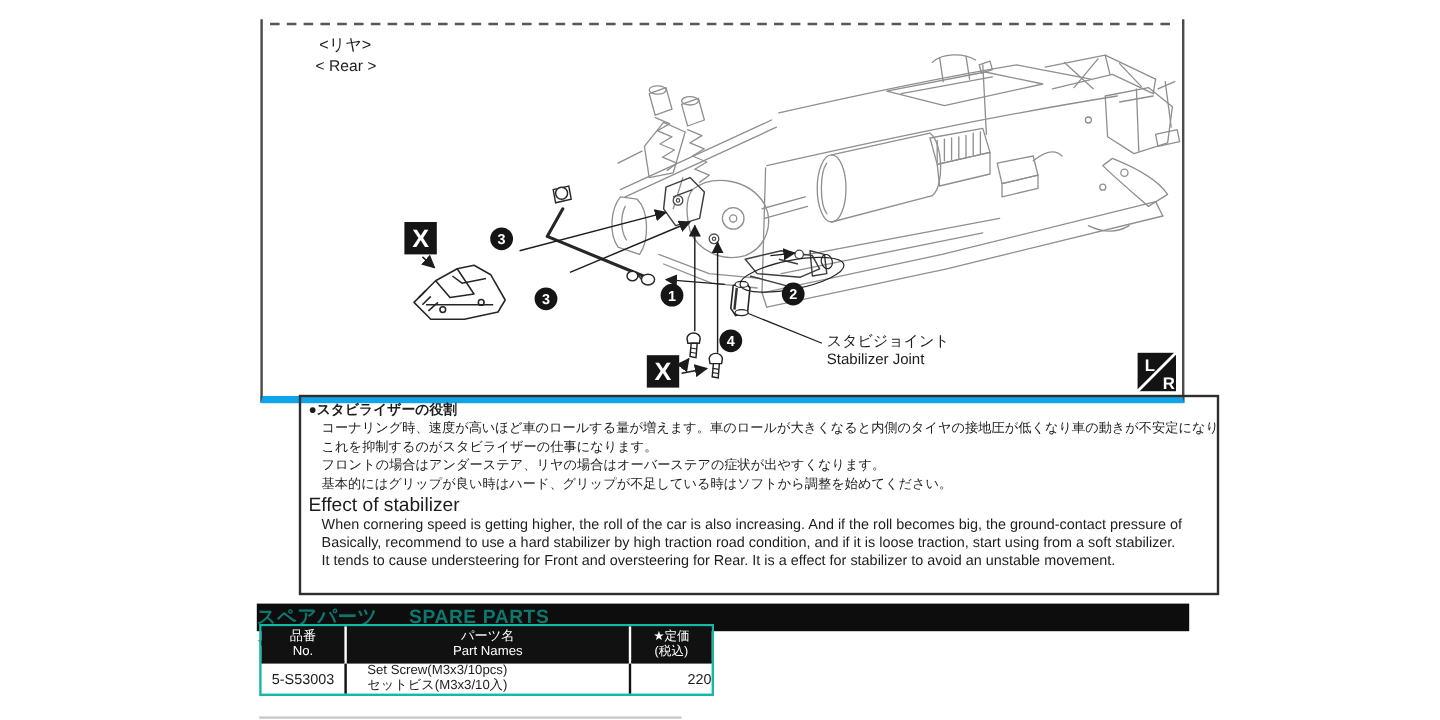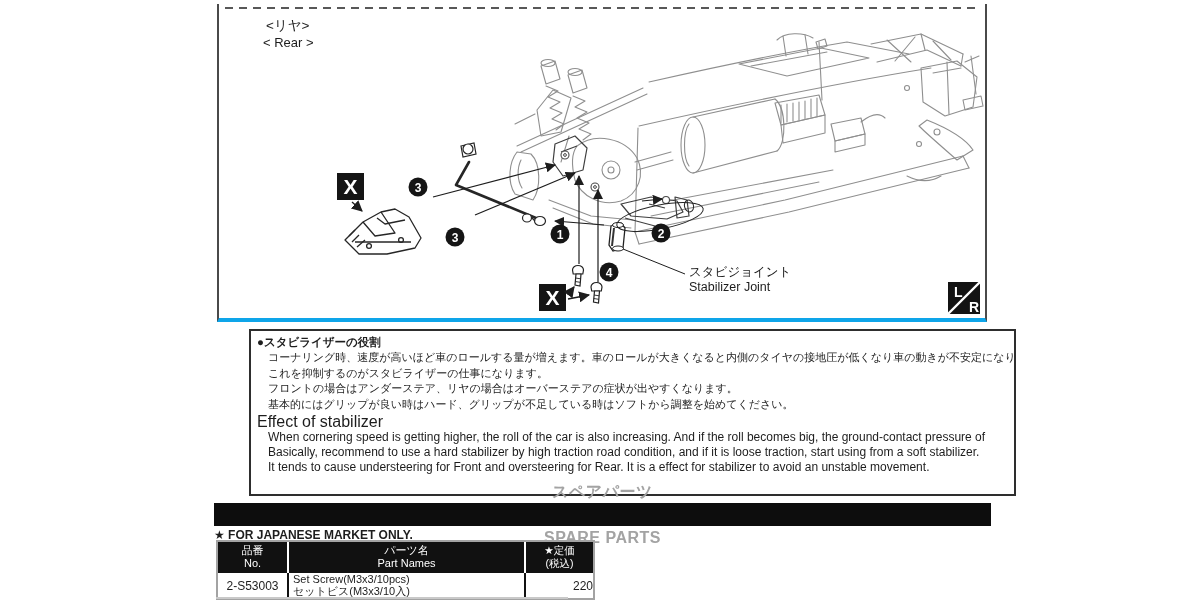--- a/index.html
+++ b/index.html
@@ -4,60 +4,60 @@
 <style>
   html,body{margin:0;padding:0;}
   body{
     width:1200px;height:600px;position:relative;background:#ffffff;
     font-family:"Liberation Sans","DejaVu Sans",sans-serif;color:#1d1d1d;
     overflow:hidden;
   }
   .abs{position:absolute;}
   
   .diagram-box{
-    left:217px;top:4px;width:766px;height:314px;
-    border-left:2px solid #4a4a4a;border-right:2px solid #4a4a4a;border-bottom:4px solid #0ea5e9;
+    left:217px;top:16px;width:766px;height:314px;
+    border-left:2px solid #4a4a4a;border-right:2px solid #4a4a4a;border-bottom:6px solid #0ea5e9;
     box-sizing:content-box;
   }
   
   .info-box{
     left:218px;top:329px;width:767px;height:167px;
     border:2px solid #2e2e2e;box-sizing:border-box;
     padding:3px 6px 0 6px;overflow:hidden;margin-left:31px;
   }
   .jp-head{font-size:11.5px;line-height:16px;font-weight:bold;white-space:nowrap;}
   .jp-line{font-size:11px;line-height:15.6px;padding-left:11px;white-space:nowrap;}
   .en-head{font-size:16px;line-height:16px;margin-top:2px;white-space:nowrap;}
   .en-line{font-size:12px;line-height:15px;padding-left:11px;white-space:nowrap;}
   
   .spare-bar{
     left:214px;top:503px;width:777px;height:23px;background:#0d0d0d;
-    display:flex;align-items:center;justify-content:center;gap:26px;
-    color:#a3a3a3;font-weight:bold;font-size:16px;letter-spacing:.5px;flex-direction:column;
+    display:flex;align-items:center;gap:26px;
+    color:#0f766e;font-weight:bold;font-size:16px;letter-spacing:.5px;
   }
   .market-note{
     left:214px;top:528px;width:777px;text-align:left;
     font-size:12px;font-weight:bold;white-space:nowrap;
   }
   
-  .tbl-wrap{left:216px;top:540px;border:2px solid #a3a3a3;}
+  .tbl-wrap{left:216px;top:520px;border:2px solid #14b8a6;}
   table{border-collapse:collapse;table-layout:fixed;}
   th,td{padding:0;margin:0;}
   th{
     background:#111;color:#fff;font-weight:normal;font-size:11px;line-height:12.5px;
     text-align:center;vertical-align:middle;height:29px;
   }
   th + th{border-left:2px solid #fff;margin-left:32px;}
   tbody td{border-top:2px solid #111;height:25px;vertical-align:middle;}
   td + td{border-left:2px solid #111;padding-left:47px;}
   .c-no{width:69px;}
   .c-name{width:235px;}
   .c-price{width:44px;}
   .cell-no{text-align:center;font-size:12px;}
-  .cell-name{font-size:11px;line-height:11.5px;padding-left:4px;}
+  .cell-name{font-size:11px;line-height:11.5px;padding-left:17px;}
   .cell-price{text-align:center;font-size:12px;}
   .th-price{font-size:10.5px;}
   .bottom-faint{left:216px;top:597px;width:352px;height:2px;background:#c9c9c9;}
   svg text{font-family:"Liberation Sans","DejaVu Sans",sans-serif;}
 </style>
 </head>
 <body>
 
 <div class="abs diagram-box">
   <svg width="766" height="314" viewBox="0 0 766 314">
@@ -298,21 +298,21 @@
           <div>Part Names</div>
         </th>
         <th class="c-price th-price">
           <div>★定価</div>
           <div>(税込)</div>
         </th>
       </tr>
     </thead>
     <tbody>
       <tr>
-        <td class="cell-no">2-S53003</td>
+        <td class="cell-no">5-S53003</td>
         <td class="cell-name">
           <div>Set Screw(M3x3/10pcs)</div>
           <div>セットビス(M3x3/10入)</div>
         </td>
         <td class="cell-price">220</td>
       </tr>
     </tbody>
   </table>
 </div>
 <div class="abs bottom-faint"></div>

